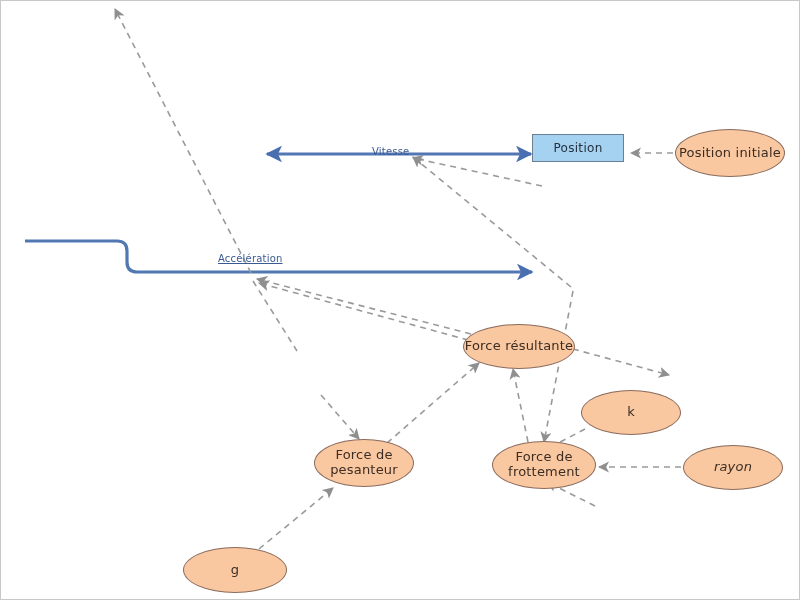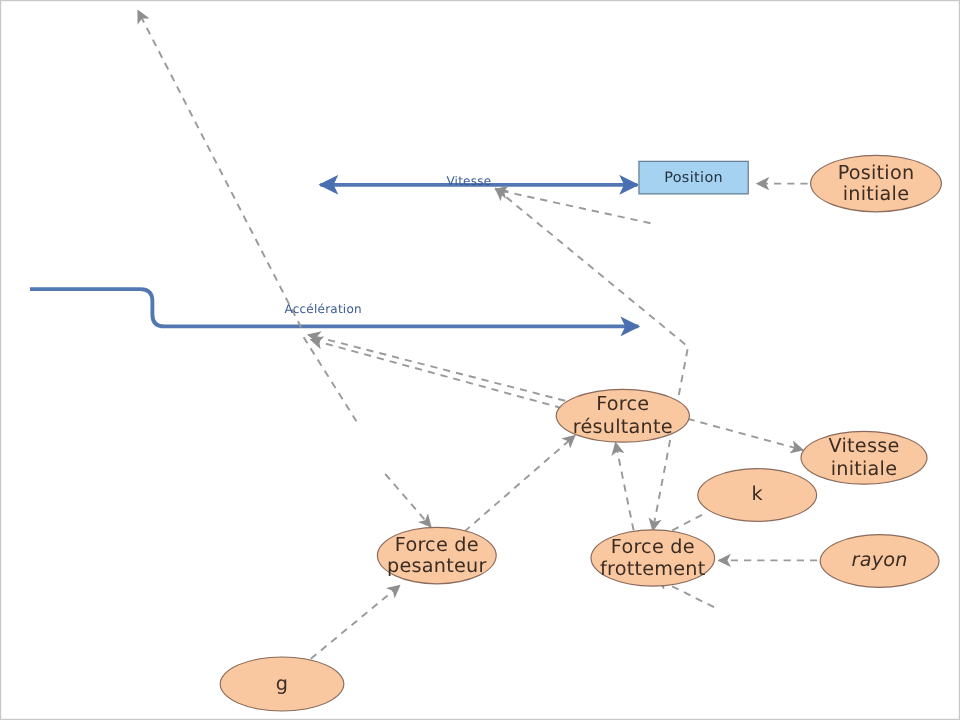--- a/index.html
+++ b/index.html
@@ -43,21 +43,21 @@
     align-items: center;
     justify-content: center;
     text-align: center;
     box-sizing: border-box;
   }
   .ellipse-node {
     background: #fac8a0;
     border: 1.6px solid #8a6b5c;
     border-radius: 50%;
     color: #3b2d24;
-    font-size: 16px;
+    font-size: 13px;
     line-height: 1.15;
     letter-spacing: 0.2px;
   }
   .rect-node {
     background: #a6d2f2;
     border: 1.6px solid #6d7f91;
     color: #24323f;
     font-size: 12px;
     letter-spacing: 0.3px;
   }
@@ -120,30 +120,29 @@
 
     <path class="edge-dashed" d="M 584 428 L 542 450" marker-end="url(#ah-gray)"></path>
 
     <path class="edge-dashed" d="M 680 466 L 598 466" marker-end="url(#ah-gray)"></path>
 
     <path class="edge-dashed" d="M 594 505 L 546 481" marker-end="url(#ah-gray)"></path>
   </svg>
 
   <div class="flow-label" style="left:371px; top:145px;">Vitesse</div>
 
-  <div class="flow-label" style="left:236px; top:252px;">Accélération</div>
+  <div class="flow-label" style="left:217px; top:252px;text-decoration:underline;">Accélération</div>
 
   <div class="node rect-node" style="left:531px; top:133px; width:92px; height:28px;">Position</div>
 
   <div class="node ellipse-node" style="left:674px; top:128px; width:110px; height:48px;">Position initiale</div>
 
   <div class="node ellipse-node" style="left:462px; top:323px; width:112px; height:45px;">Force résultante</div>
 
 
-  <div class="node ellipse-node" style="left:666px; top:358px; width:106px; height:45px;">Vitesse initiale</div>
 
   <div class="node ellipse-node" style="left:580px; top:389px; width:100px; height:45px;">k</div>
 
   <div class="node ellipse-node" style="left:313px; top:438px; width:100px; height:48px;">Force de pesanteur</div>
 
   <div class="node ellipse-node" style="left:491px; top:440px; width:104px; height:48px;">Force de frottement</div>
 
   <div class="node ellipse-node" style="left:682px; top:444px; width:100px; height:45px;font-style:italic;">rayon</div>
 
 

